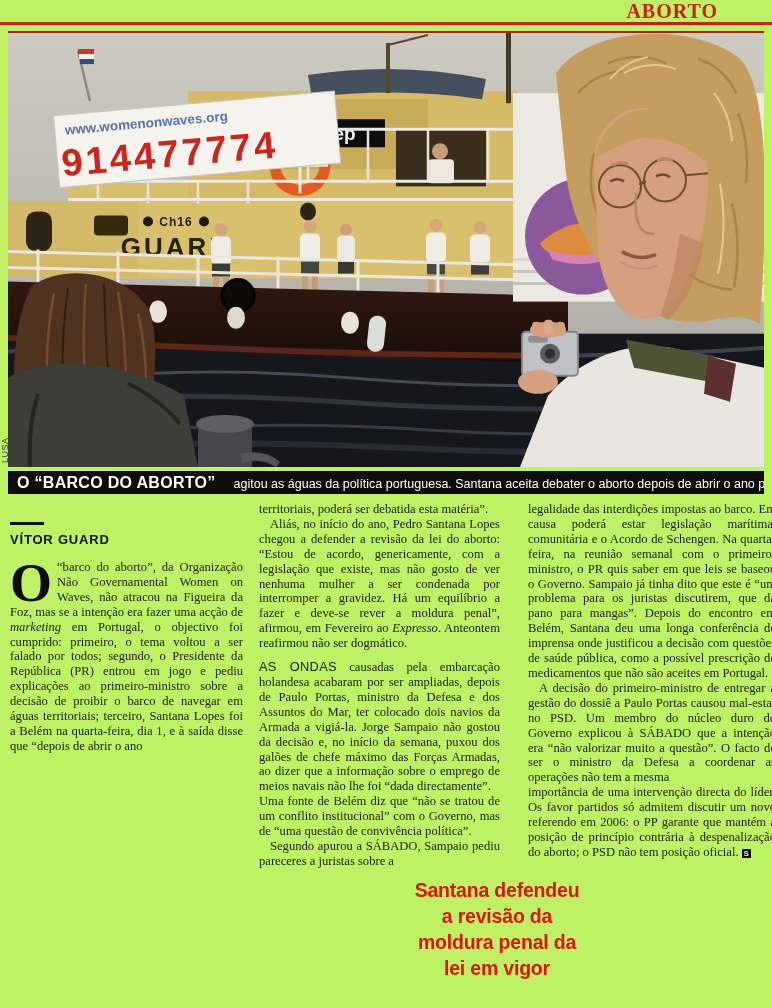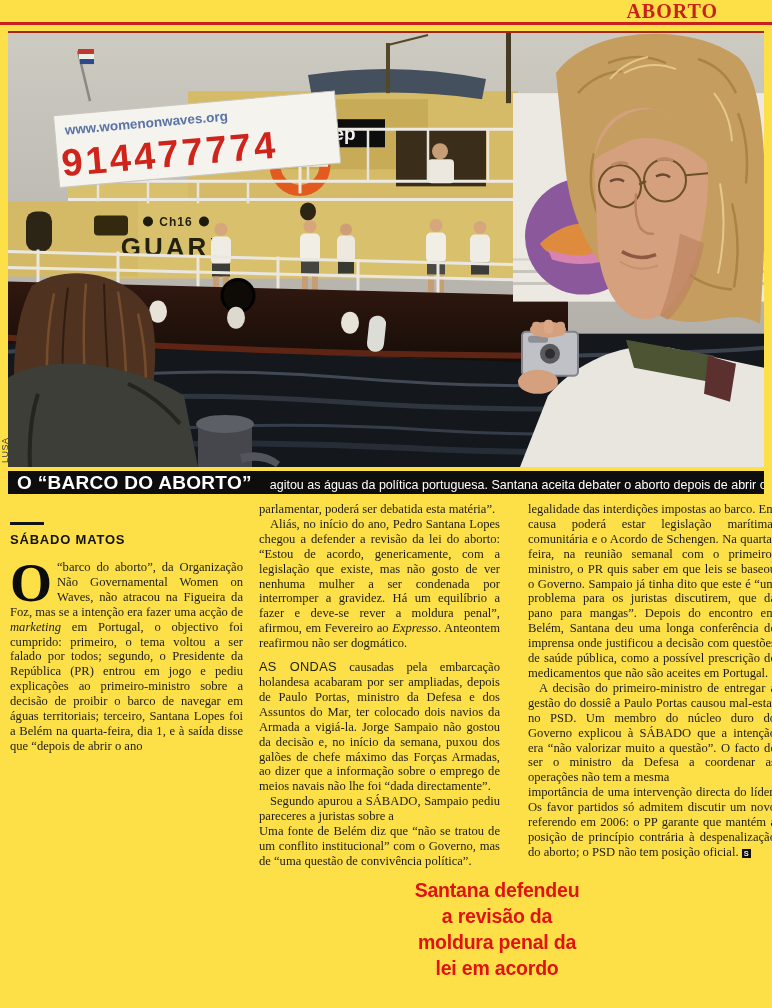--- a/index.html
+++ b/index.html
@@ -1,29 +1,29 @@
 <!DOCTYPE html>
 <html><head>
 <meta charset="utf-8">
 <style>
   html,body{margin:0;padding:0;background:#dedbd2;}
-  .page{position:relative;width:772px;height:1008px;margin:0 auto;background:#fde047;
+  .page{position:relative;width:772px;height:1008px;margin:0 auto;background:#bef264;
         font-family:"Liberation Sans",sans-serif;overflow:hidden;}
   .section-label{position:absolute;top:0;right:54px;font-family:"Liberation Serif",serif;
         font-weight:bold;font-size:20px;color:#c8201a;letter-spacing:1px;}
   .section-rule{position:absolute;top:22px;left:0;width:772px;height:3px;background:#c8201a;}
   .photo{position:absolute;top:31px;left:8px;width:756px;height:436px;box-sizing:border-box;
         border-top:2px solid #a8251c;background:#b9b6af;}
   .photo svg{display:block;width:100%;height:100%;}
   .photo-credit{position:absolute;left:2px;bottom:4px;transform:rotate(-90deg);
         transform-origin:left bottom;font-size:9px;color:#3c3c3c;letter-spacing:.5px;}
   .caption{position:absolute;top:471px;left:8px;width:756px;height:23px;background:#0d0d0d;
         color:#fff;font-size:12.5px;line-height:23px;padding:0 9px;box-sizing:border-box;
         white-space:nowrap;overflow:hidden;}
-  .caption b{font-size:19px;letter-spacing:.3px;margin-right:18px;}
+  .caption b{font-size:16px;letter-spacing:.3px;margin-right:18px;}
   .article{position:absolute;top:502px;left:0;width:772px;height:506px;}
   .col{position:absolute;top:0;height:506px;overflow:hidden;}
   .col1{left:10px;width:233px;}
   .col2{left:259px;width:241px;}
   .col3{left:528px;width:248px;}
   .headline{margin:0;font-size:43px;line-height:45px;font-weight:bold;letter-spacing:-1.5px;color:#0e0e0e;}
   .standfirst{margin:14px 0 0;font-size:17.5px;line-height:22px;font-weight:bold;color:#191919;letter-spacing:-.2px;}
   .byline-rule{width:34px;height:3px;background:#111;margin-top:20px;}
   .byline{font-size:13px;font-weight:bold;letter-spacing:.8px;color:#111;margin-top:7px;}
   .body-text{font-family:"Liberation Serif",serif;font-size:12.6px;line-height:14.9px;
@@ -292,36 +292,36 @@
   </div>
 
   <div class="caption">
     <b>O “BARCO DO ABORTO”</b><span>agitou as águas da política portuguesa. Santana aceita debater o aborto depois de abrir o ano parlamentar</span>
   </div>
 
   <div class="article">
 
     <div class="col col1">
       <div class="byline-rule"></div>
-      <div class="byline">SÁBADO MATOS</div>
+      <div class="byline">VÍTOR GUARD</div>
       <div class="body-text">
         <p><span class="dropcap">O</span><span>“barco do aborto”, da Organização Não Governamental Women on Waves, não atracou na Figueira da Foz, mas se a intenção era fazer uma acção de </span><i>marketing</i><span> em Portugal, o objectivo foi cumprido: primeiro, o tema voltou a ser falado por todos; segundo, o Presidente da República (PR) entrou em jogo e pediu explicações ao primeiro-ministro sobre a decisão de proibir o barco de navegar em águas territoriais; terceiro, Santana Lopes foi a Belém na quarta-feira, dia 1, e à saída disse que “depois de abrir o ano</span></p>
       </div>
     </div>
 
     <div class="col col2 body-text">
-      <p>parlamentar, poderá ser debatida esta matéria”.</p>
+      <p>territoriais, poderá ser debatida esta matéria”.</p>
       <p class="indent"><span>Aliás, no início do ano, Pedro Santana Lopes chegou a defender a revisão da lei do aborto: “Estou de acordo, genericamente, com a legislação que existe, mas não gosto de ver nenhuma mulher a ser condenada por interromper a gravidez. Há um equilíbrio a fazer e deve-se rever a moldura penal”, afirmou, em Fevereiro ao </span><i>Expresso</i><span>. Anteontem reafirmou não ser dogmático.</span></p>
       <p class="gap-top"><b class="lead-bold">AS ONDAS</b><span> causadas pela embarcação holandesa acabaram por ser ampliadas, depois de Paulo Portas, ministro da Defesa e dos Assuntos do Mar, ter colocado dois navios da Armada a vigiá-la. Jorge Sampaio não gostou da decisão e, no início da semana, puxou dos galões de chefe máximo das Forças Armadas, ao dizer que a informação sobre o emprego de meios navais não lhe foi “dada directamente”.</span></p>
+      <p class="narrow-right">Uma fonte de Belém diz que “não se tratou de um conflito institucional” com o Governo, mas de “uma questão de convivência política”.</p>
       <p class="narrow-right indent">Segundo apurou a SÁBADO, Sampaio pediu pareceres a juristas sobre a</p>
-      <p class="narrow-right">Uma fonte de Belém diz que “não se tratou de um conflito institucional” com o Governo, mas de “uma questão de convivência política”.</p>
     </div>
 
     <div class="col col3 body-text">
       <p>legalidade das interdições impostas ao barco. Em causa poderá estar legislação marítima, comunitária e o Acordo de Schengen. Na quarta-feira, na reunião semanal com o primeiro-ministro, o PR quis saber em que leis se baseou o Governo. Sampaio já tinha dito que este é “um problema para os juristas discutirem, que dá pano para mangas”. Depois do encontro em Belém, Santana deu uma longa conferência de imprensa onde justificou a decisão com questões de saúde pública, como a possível prescrição de medicamentos que não são aceites em Portugal.</p>
       <p class="indent">A decisão do primeiro-ministro de entregar a gestão do dossiê a Paulo Portas causou mal-estar no PSD. Um membro do núcleo duro do Governo explicou à SÁBADO que a intenção era “não valorizar muito a questão”. O facto de ser o ministro da Defesa a coordenar as operações não tem a mesma</p>
       <p class="narrow-left"><span>importância de uma intervenção directa do líder. Os favor partidos só admitem discutir um novo referendo em 2006: o PP garante que mantém a posição de princípio contrária à despenalização do aborto; o PSD não tem posição oficial. </span><span class="end-mark">S</span></p>
     </div>
 
-    <div class="pullquote">Santana defendeu a revisão da moldura penal da lei em acordo</div>
+    <div class="pullquote">Santana defendeu a revisão da moldura penal da lei em vigor</div>
   </div>
 
 </div>
 
 </body></html>

